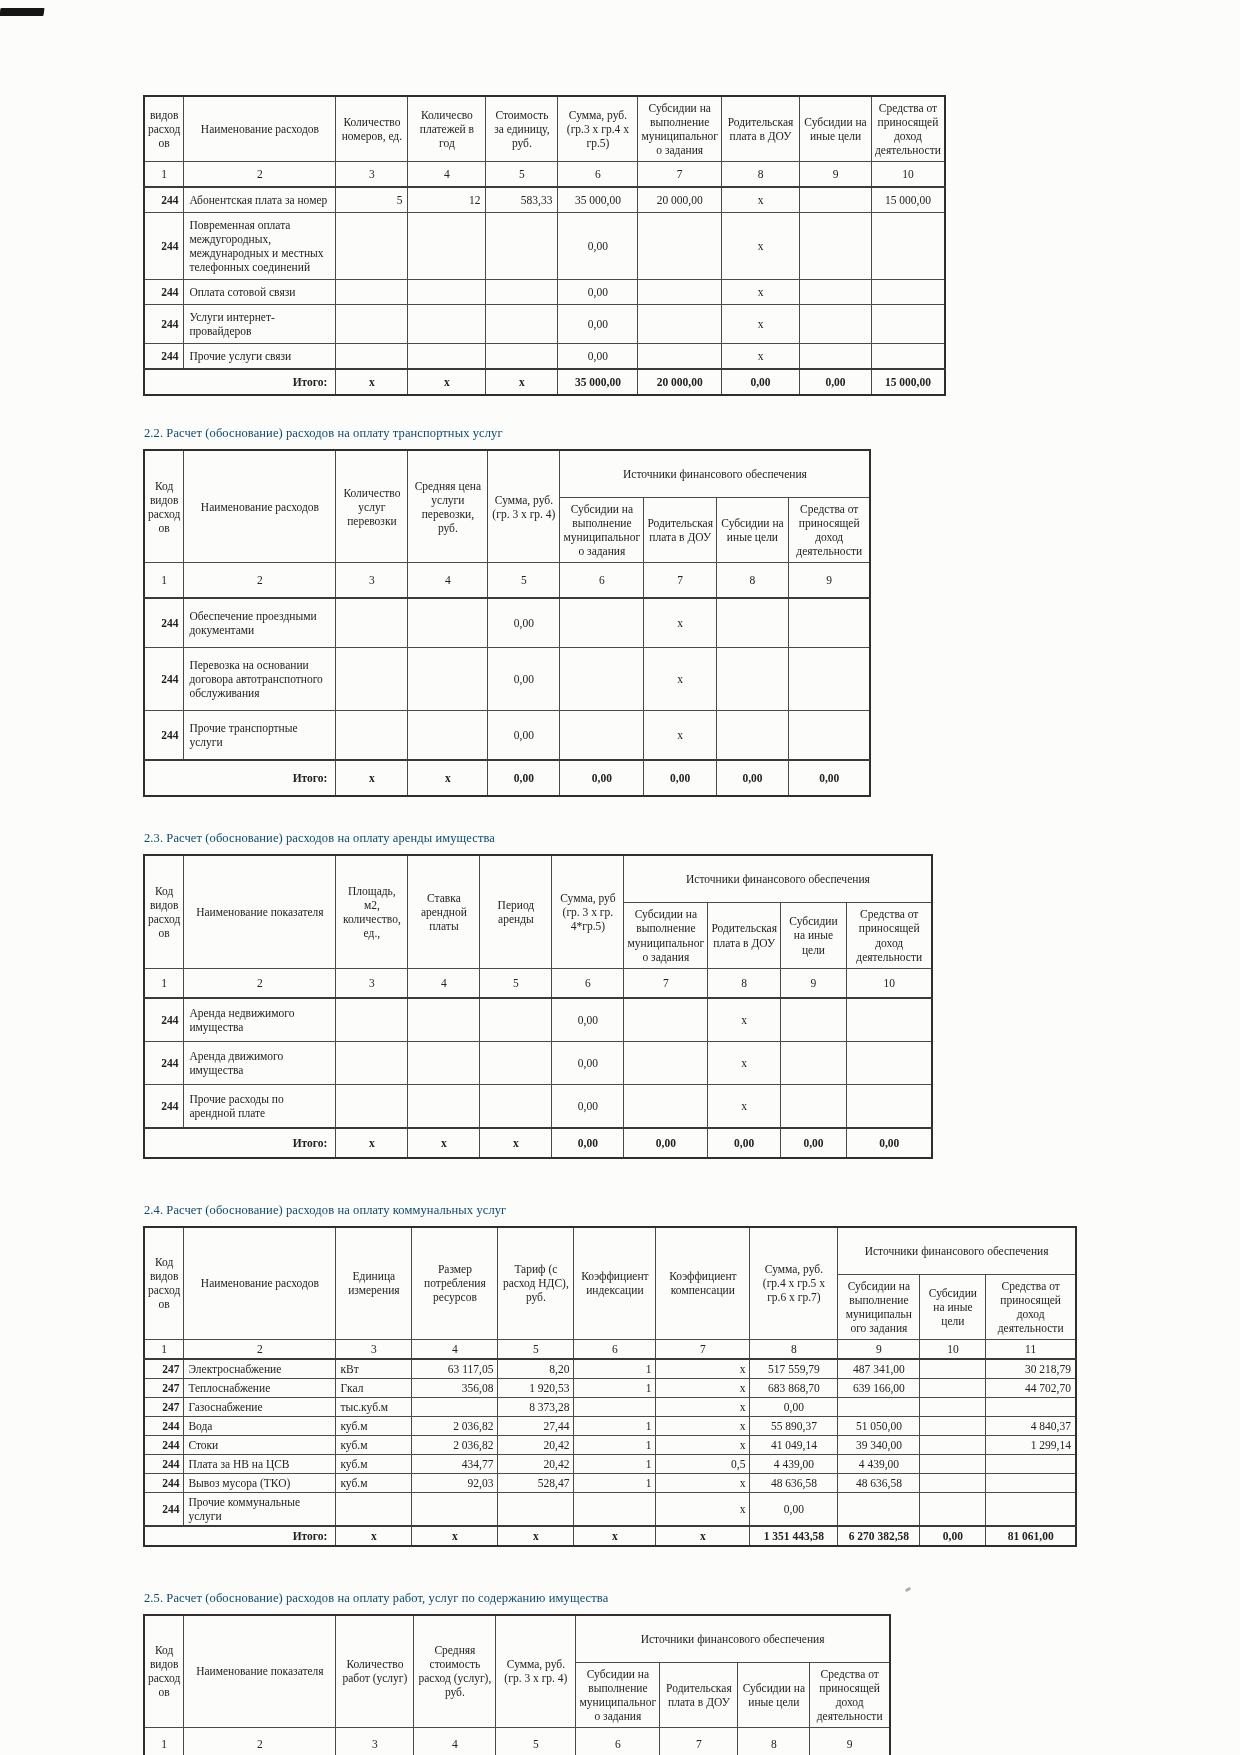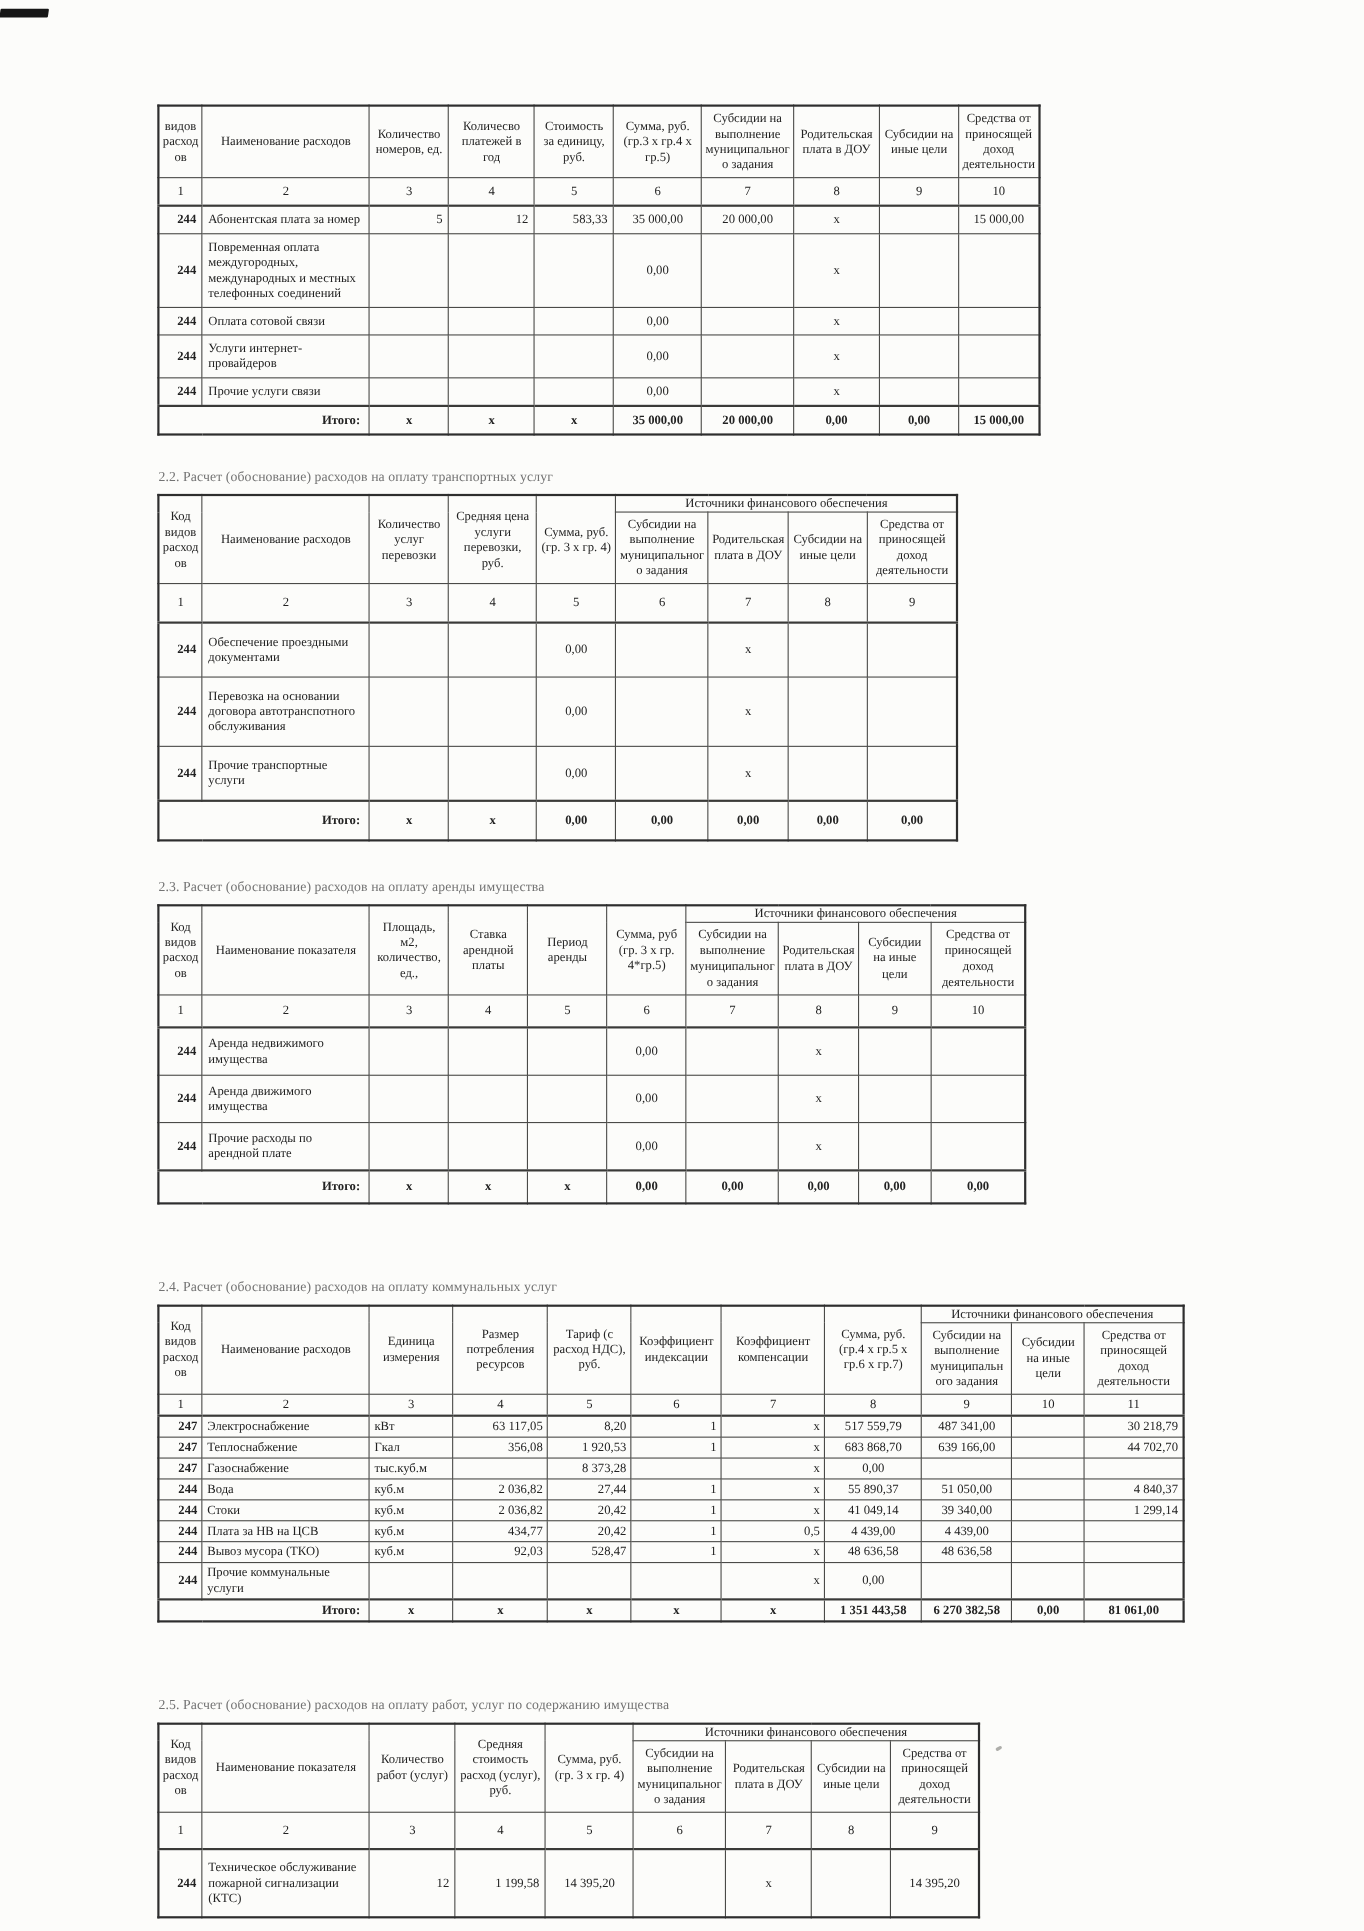--- a/index.html
+++ b/index.html
@@ -16,39 +16,39 @@
     background:#161616;border-radius:1px;transform:skewX(-8deg);
   }
   .speck{
     position:absolute;left:905px;top:1588px;width:6px;height:3px;
     background:#9a9a96;transform:rotate(-30deg);border-radius:2px;opacity:.8;
   }
   .page{position:absolute;left:143px;top:95px;}
   .block{margin:0;}
   .gap-sm{margin-top:30px;}
   .gap-md{margin-top:34px;}
-  .gap-lg{margin-top:68px;}
+  .gap-lg{margin-top:44px;}
   .section-title{
-    font-size:12.5px;line-height:1.2;margin:0 0 8px 1px;color:#737373;
+    font-size:12.5px;line-height:1.2;margin:0 0 8px 1px;color:#0c4a6e;
     letter-spacing:.1px;
   }
   table.doc-table{
     border-collapse:collapse;table-layout:fixed;
     border:2px solid #2e2e2e;
   }
   table.doc-table th, table.doc-table td{
     border:1px solid #4a4a48;
     padding:3px 5px;
     font-size:11.5px;line-height:1.22;
     vertical-align:middle;
     overflow:hidden;
     word-wrap:break-word;
   }
   table.doc-table th{font-weight:normal;text-align:center;padding:4px 3px;color:#232323;}
-  table.doc-table th.group{padding:0 3px;}
+  table.doc-table th.group{padding:16px 3px;}
   tr.colnums td{padding:1px 3px;text-align:center;border-bottom:2px solid #3a3a38;}
   tr.total-row td{font-weight:bold;border-top:2px solid #3a3a38;padding:6px 5px;text-align:center;}
   tr.total-row td.lbl{text-align:right;padding-right:8px;}
   td.al-l{text-align:left;}
   td.al-r{text-align:right;}
   td.al-c{text-align:center;}
   td.code{font-weight:600;text-align:right;padding-right:4px;}
   
   .t0 tbody td{padding:5px 5px;}
   .t1 tbody td{padding:10px 5px;}

